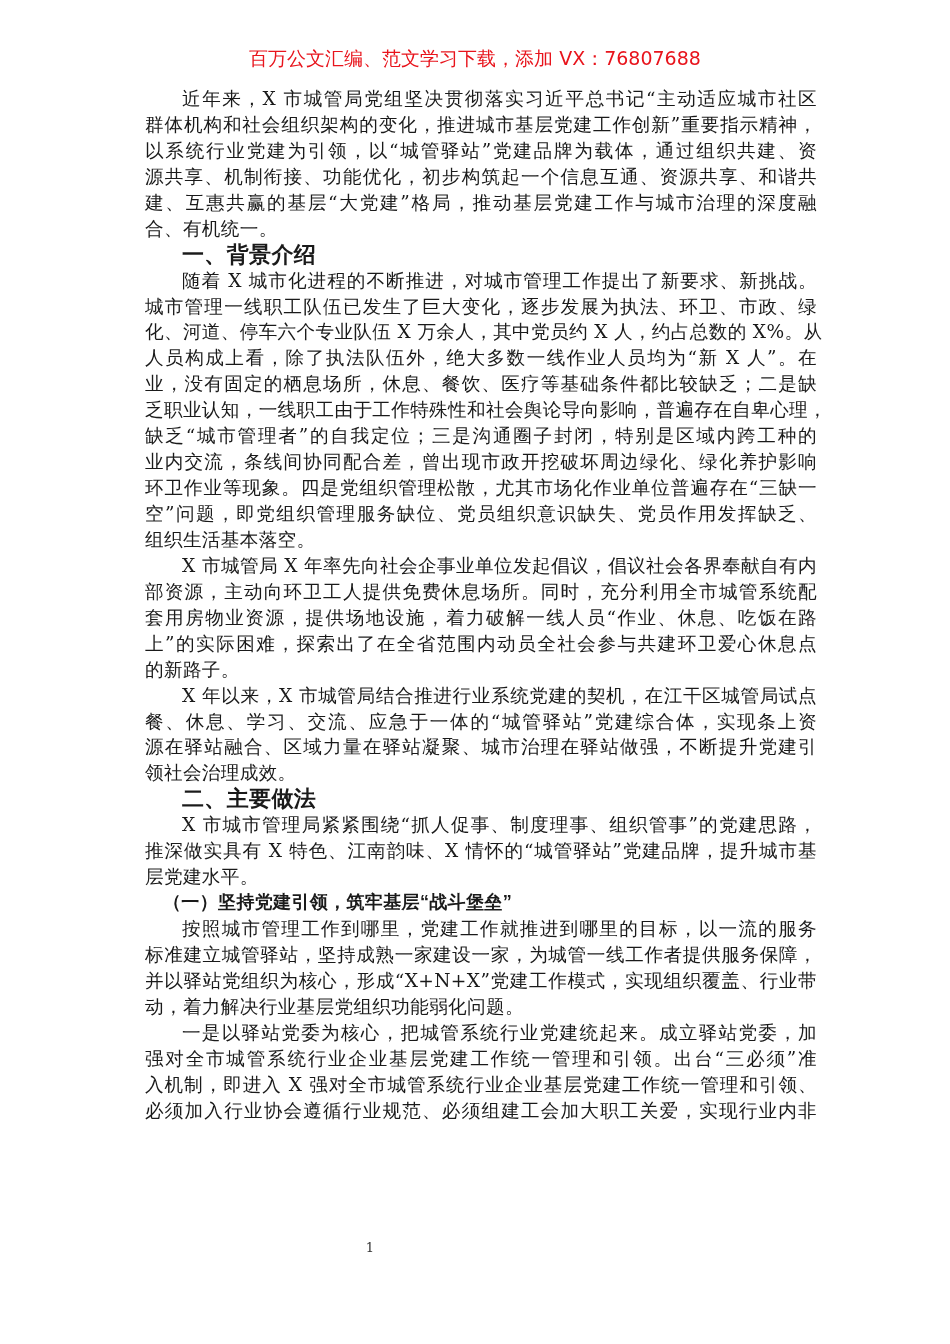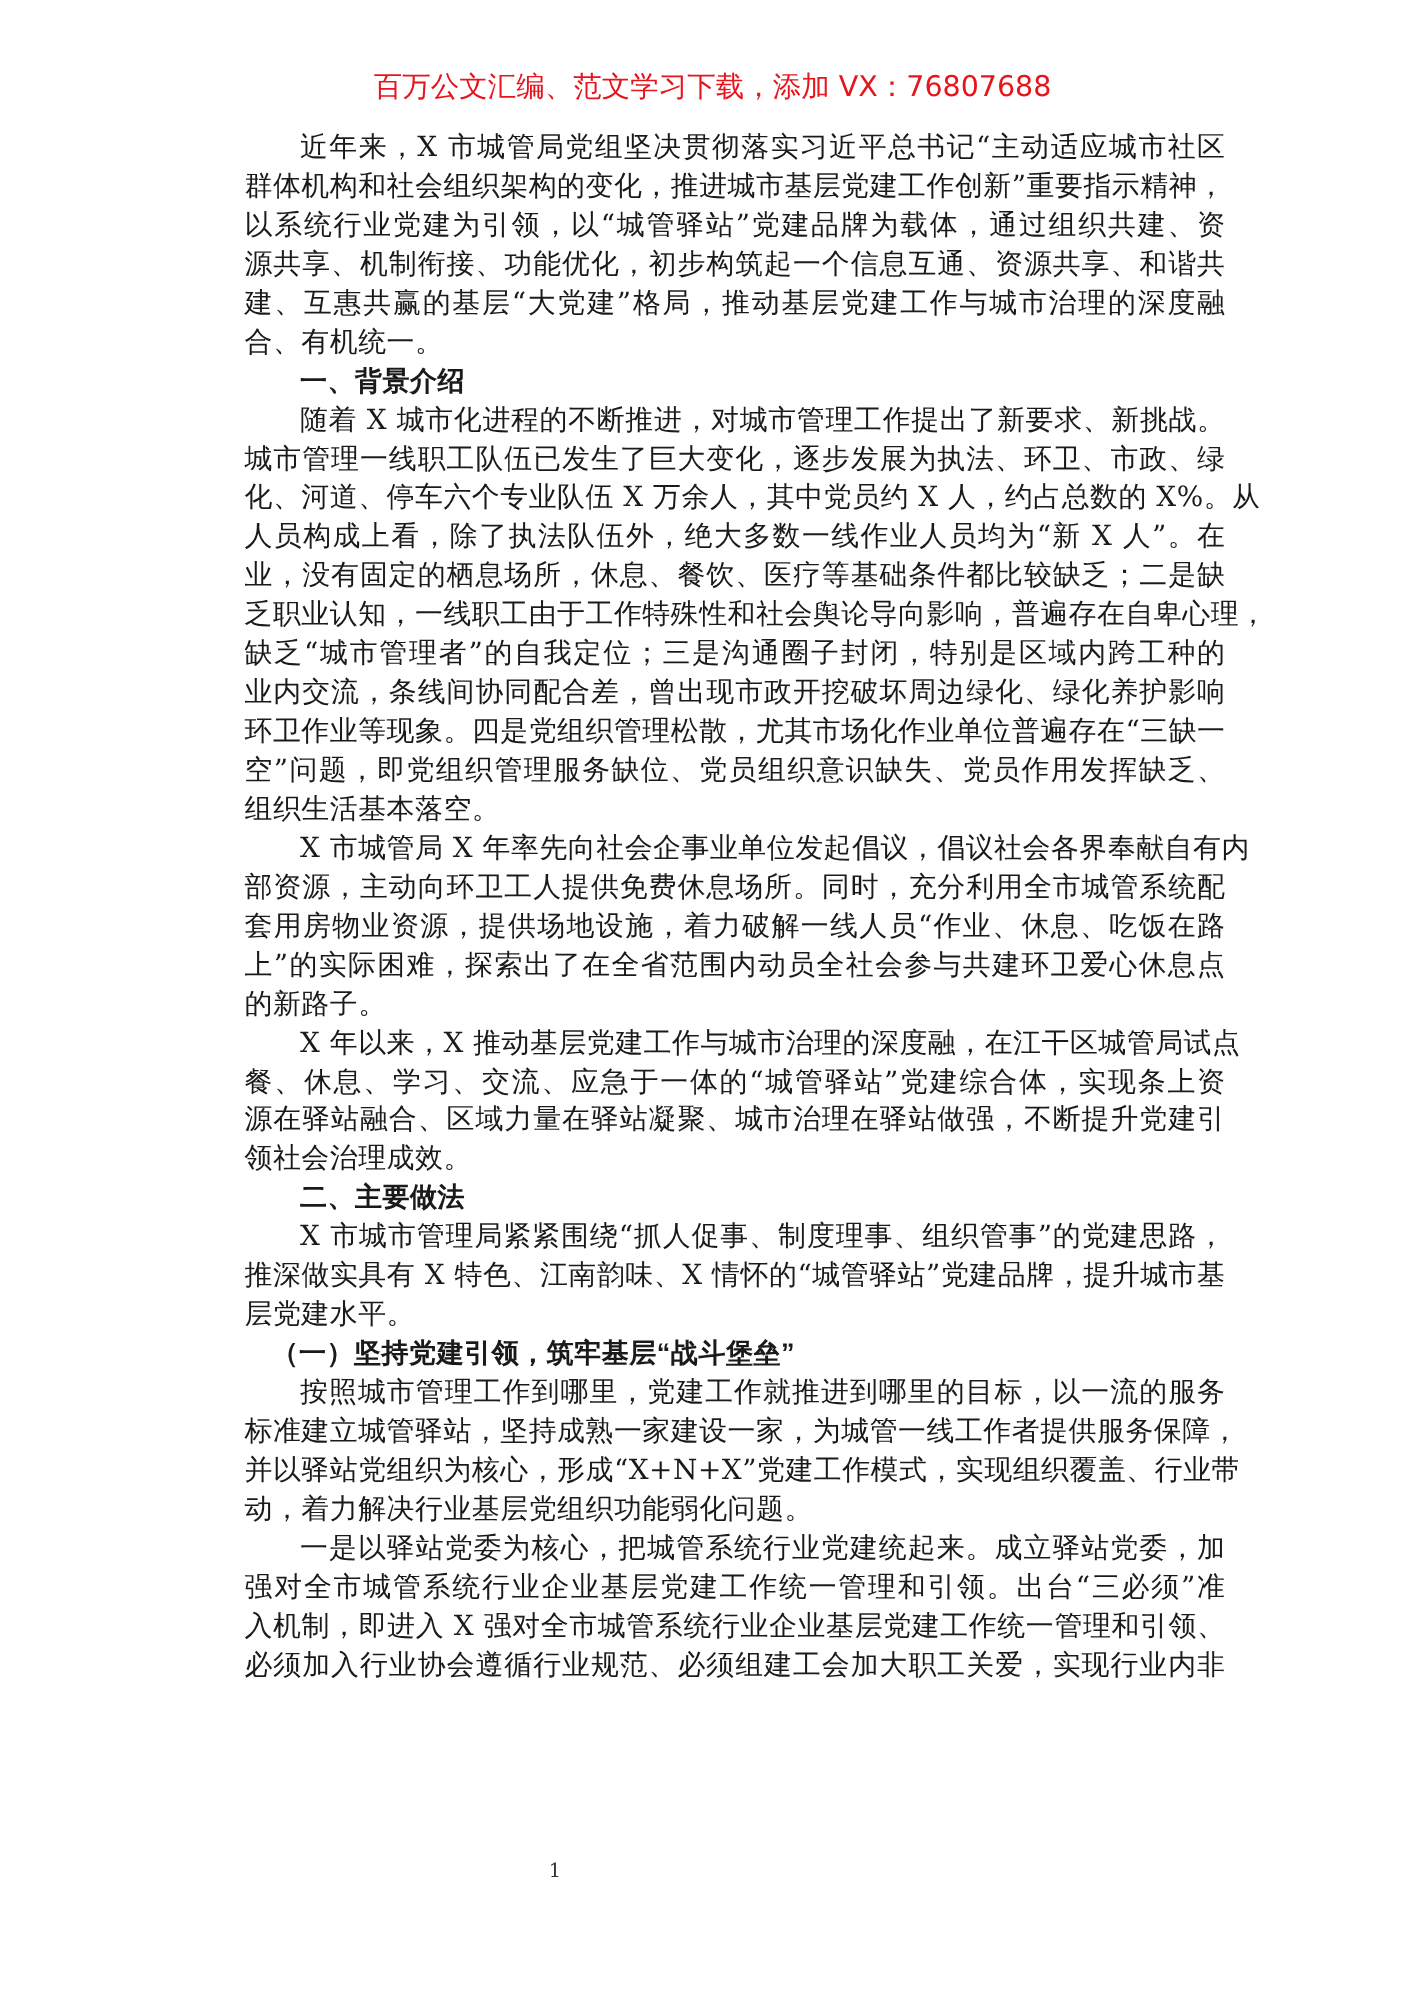--- a/index.html
+++ b/index.html
@@ -10,25 +10,25 @@
       font-family: "DejaVu Sans", "Liberation Sans", sans-serif;
       font-size: 19px; line-height: 28px; color: #e8141c; letter-spacing: 0px;
     }
     .body-text {
       position: absolute; left: 145px; top: 86px; width: 672px;
       font-family: "DejaVu Serif", "Liberation Serif", serif;
       font-size: 18.6px; color: #1a1a1a;
     }
     .line {
       display: block; height: 25.95px; line-height: 25.95px; white-space: nowrap;
-      text-align: justify; text-align-last: justify; letter-spacing: 0.35px; margin-left: 18px;
+      text-align: justify; text-align-last: justify; letter-spacing: 0.35px;
     }
     .line.last { text-align-last: left; }
     .line.indent { padding-left: 37px; }
-    .line.heading { font-family: Liberation Sans, sans-serif; font-weight: bold; text-align-last: left; padding-left: 37px; font-size: 18px; }
+    .line.heading { font-family: Liberation Sans, sans-serif; font-weight: bold; text-align-last: left; padding-left: 37px; font-size: 22px; }
     .line.subheading { font-family: Liberation Sans, sans-serif; font-weight: bold; text-align-last: left; padding-left: 18px; font-size: 18px; }
     .page-number {
       position: absolute; left: 360px; top: 1240px; width: 20px; text-align: center;
       font-family: "DejaVu Serif", "Liberation Serif", serif; font-size: 13px; color: #333333;
     }
   </style>
 </head>
 <body>
 
 <div class="page">
@@ -51,21 +51,21 @@
       <span class="line">缺乏“城市管理者”的自我定位；三是沟通圈子封闭，特别是区域内跨工种的</span>
       <span class="line">业内交流，条线间协同配合差，曾出现市政开挖破坏周边绿化、绿化养护影响</span>
       <span class="line">环卫作业等现象。四是党组织管理松散，尤其市场化作业单位普遍存在“三缺一</span>
       <span class="line">空”问题，即党组织管理服务缺位、党员组织意识缺失、党员作用发挥缺乏、</span>
       <span class="line last">组织生活基本落空。</span>
       <span class="line indent">X 市城管局 X 年率先向社会企事业单位发起倡议，倡议社会各界奉献自有内</span>
       <span class="line">部资源，主动向环卫工人提供免费休息场所。同时，充分利用全市城管系统配</span>
       <span class="line">套用房物业资源，提供场地设施，着力破解一线人员“作业、休息、吃饭在路</span>
       <span class="line">上”的实际困难，探索出了在全省范围内动员全社会参与共建环卫爱心休息点</span>
       <span class="line last">的新路子。</span>
-      <span class="line indent">X 年以来，X 推动基层党建工作与城市治理的深度融，在江干区城管局试点</span>
+      <span class="line indent">X 年以来，X 市城管局结合推进行业系统党建的契机，在江干区城管局试点</span>
       <span class="line">餐、休息、学习、交流、应急于一体的“城管驿站”党建综合体，实现条上资</span>
       <span class="line">源在驿站融合、区域力量在驿站凝聚、城市治理在驿站做强，不断提升党建引</span>
       <span class="line last">领社会治理成效。</span>
       <span class="line heading">二、主要做法</span>
       <span class="line indent">X 市城市管理局紧紧围绕“抓人促事、制度理事、组织管事”的党建思路，</span>
       <span class="line">推深做实具有 X 特色、江南韵味、X 情怀的“城管驿站”党建品牌，提升城市基</span>
       <span class="line last">层党建水平。</span>
       <span class="line subheading">（一）坚持党建引领，筑牢基层“战斗堡垒”</span>
       <span class="line indent">按照城市管理工作到哪里，党建工作就推进到哪里的目标，以一流的服务</span>
       <span class="line">标准建立城管驿站，坚持成熟一家建设一家，为城管一线工作者提供服务保障，</span>

